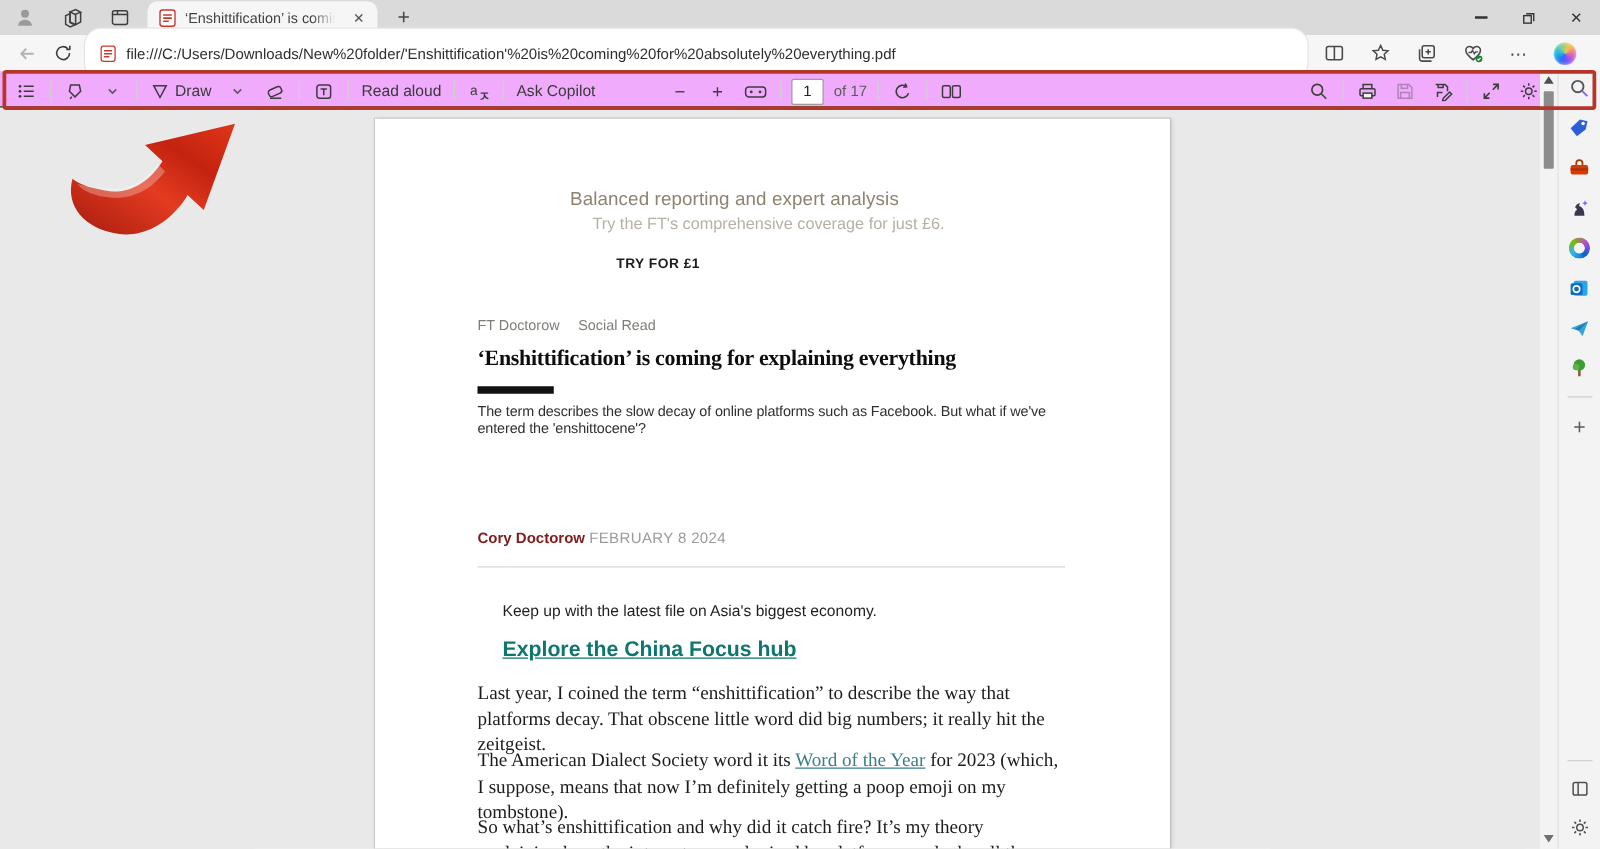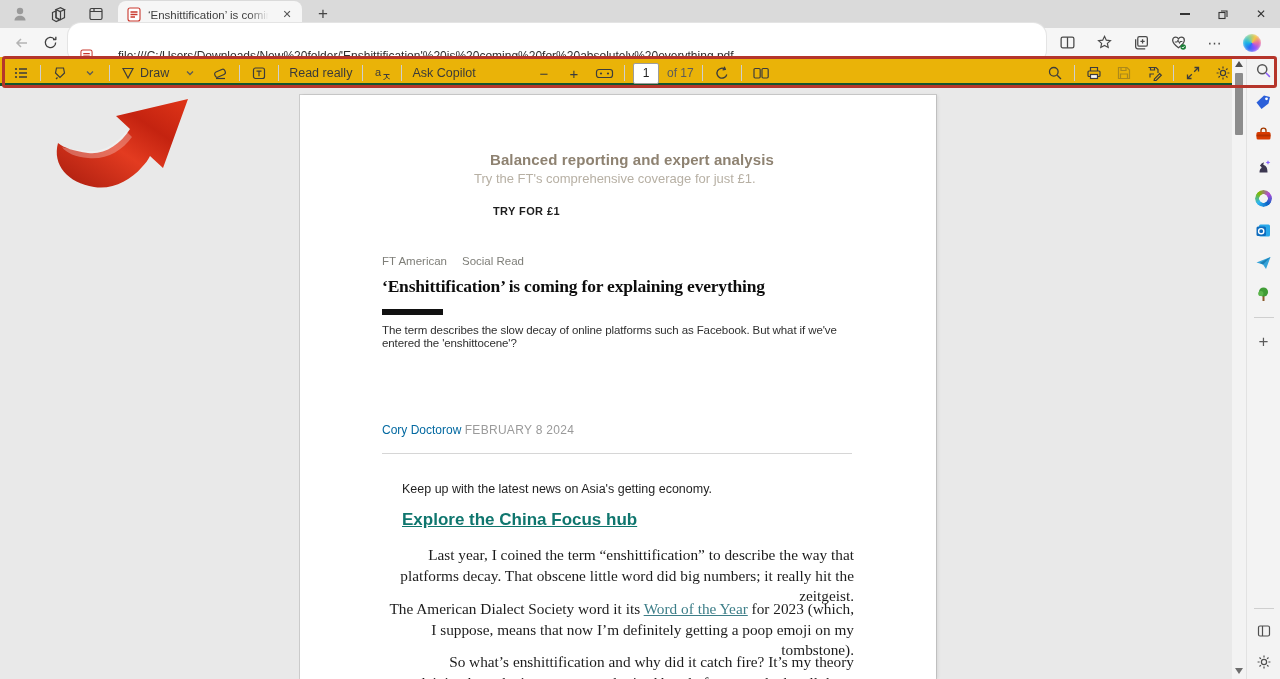--- a/index.html
+++ b/index.html
@@ -14,29 +14,29 @@
   .tab-title { flex:1; font-size:11.5px; color:#404040; white-space:nowrap; overflow:hidden; -webkit-mask-image:linear-gradient(90deg,#000 82%,transparent 98%); mask-image:linear-gradient(90deg,#000 82%,transparent 98%); }
   .tab-close { font-size:11px; color:#555; width:18px; height:18px; display:flex; align-items:center; justify-content:center; border-radius:3px; }
   .newtab { margin-left:8px; margin-bottom:2px; width:26px; height:24px; display:flex; align-items:center; justify-content:center; font-size:17px; color:#454545; }
   .win-controls { margin-left:auto; display:flex; height:28px; align-self:flex-start; }
   .win-btn { width:38px; height:28px; display:flex; align-items:center; justify-content:center; color:#333; font-size:12px; }
   .min-glyph { width:10px; height:1.4px; background:#333; display:inline-block; }
 
   
   .addressbar { position:absolute; top:28px; left:0; right:0; height:29px; background:#f6f6f6; display:flex; align-items:center; padding:0 8px; }
   .nav-btn { width:28px; height:26px; display:flex; align-items:center; justify-content:center; }
-  .url-pill { margin-left:4px; height:40px; width:978px; background:#ffffff; border-radius:13px; display:flex; align-items:flex-end; padding:0 12px; gap:25px; box-shadow:0 0 0 1px #e4e4e4; }
+  .url-pill { margin-left:4px; height:40px; width:978px; background:#ffffff; border-radius:13px; display:flex; align-items:center; padding:0 12px; gap:8px; box-shadow:0 0 0 1px #e4e4e4; }
   .url-text { font-size:12px; color:#2e2e2e; white-space:nowrap; overflow:hidden; }
   .addr-right { display:flex; align-items:center; margin-left:10px; gap:15px; }
   .addr-icon { width:22px; height:22px; display:flex; align-items:center; justify-content:center; color:#4a4a4a; }
   .more-dots { font-size:14px; color:#4a4a4a; letter-spacing:1px; }
   .copilot-orb { width:18px; height:18px; border-radius:50%; background:conic-gradient(from 210deg,#2a6df5,#18b3e8,#7ad0a2,#f4c542,#e86aa6,#8c52ff,#2a6df5); box-shadow:inset 0 0 3px rgba(255,255,255,.7); }
 
   
-  .pdf-toolbar { position:absolute; top:57px; left:0; right:0; height:29px; background:#eab308; border-bottom:3px solid #14532d; }
+  .pdf-toolbar { position:absolute; top:57px; left:0; right:0; height:29px; background:#f0abfc; border-bottom:1px solid #14532d; }
   .pt-left { position:absolute; left:10px; top:0; height:32px; display:flex; align-items:center; gap:8px; }
   .pt-center { position:absolute; left:533px; top:0; height:32px; display:flex; align-items:center; gap:8px; }
   .pt-right { position:absolute; left:1044px; top:0; height:32px; display:flex; align-items:center; gap:8px; }
   .pt-btn { min-width:22px; height:24px; display:flex; align-items:center; justify-content:center; color:#3c3c3c; gap:4px; padding:0 2px; border-radius:3px; }
   .pt-label { font-size:12.5px; color:#3a3a3a; white-space:nowrap; }
   .vdiv { width:1px; height:16px; background:#cfcfcf; }
   .pagebox { width:26px; height:21px; background:#fff; border:1px solid #9c9c9c; border-radius:2px; font-size:12px; color:#222; text-align:center; font-family:"Liberation Sans",sans-serif; }
   .ofpages { font-size:12px; color:#5c5c5c; white-space:nowrap; }
   .glyphbtn { font-size:15px; color:#3c3c3c; }
   .disabled { opacity:.35; }
@@ -44,34 +44,34 @@
   
   .red-rect { position:absolute; left:2px; top:56px; width:1275px; height:32px; border:3px solid #b5352b; border-radius:3px; pointer-events:none; z-index:60; }
 
   
   .viewport { position:absolute; top:89px; left:0; width:1232px; height:590px; background:#e9e9e9; overflow:hidden; }
   .pdf-page { position:absolute; left:300px; top:6px; width:636px; height:584px; background:#ffffff; box-shadow:0 0 0 1px rgba(0,0,0,.12), 2px 0 3px rgba(0,0,0,.08); overflow:hidden; }
   .arrow-annot { position:absolute; left:52px; top:2px; width:150px; height:104px; }
 
   
   .pp { position:absolute; }
-  .ad-title { left:190px; top:56px; font-size:15px; font-weight:bold; color:#8e8271; letter-spacing:.1px;text-align:right; }
+  .ad-title { left:156px; top:56px; font-size:15px; font-weight:normal; color:#8e8271; letter-spacing:.1px;text-align:right; }
   .ad-sub { left:174px; top:76px; font-size:13px; color:#b7b0a4; }
   .ad-cta { left:193px; top:110px; font-size:11px; font-weight:bold; color:#1d1d1d; letter-spacing:.4px;text-align:right; }
   .cats { left:82px; top:160px; font-size:11.5px; color:#7e7e78; display:flex; gap:15px; }
   .headline { left:82px; top:181px; font-family:"Liberation Serif",serif; font-weight:bold; font-size:17.5px; color:#0d0d0d; white-space:nowrap; letter-spacing:-.2px; }
   .hl-bar { left:82px; top:214px; width:61px; height:6px; background:#111; }
   .standfirst { left:82px; top:229px; width:478px; font-size:11.5px; color:#2f2f2f; line-height:13px; letter-spacing:-.1px; }
   .byline { left:82px; top:328px; font-size:12px; }
-  .byline .author { font-weight:normal; color:#0369a1; }
+  .byline .author { font-weight:bold; color:#7f1d1d; }
   .byline .date { color:#9a9a9a; letter-spacing:.3px; }
   .rule { left:82px; top:358px; width:470px; height:1px; background:#d6d6d6; }
   .promo-text { left:102px; top:387px; font-size:12.5px; color:#1f1f1f; }
   .promo-link { left:102px; top:415px; font-size:17px; font-weight:bold; color:#0f766e; text-decoration:underline; }
-  .bodypara { width:472px; font-family:"Liberation Serif",serif; font-size:15.3px; color:#1c1c1c; line-height:20.7px;text-align:right; }
+  .bodypara { width:472px; font-family:"Liberation Serif",serif; font-size:15.3px; color:#1c1c1c; line-height:20.7px; }
   .p1 { left:82px; top:450px; }
   .p2 { left:82px; top:504px; }
   .p3 { left:82px; top:557px; }
   .teal-link { color:#3d7e88; text-decoration:underline; }
 
   
   .scrollbar { position:absolute; top:57px; left:1232px; width:14px; height:622px; background:#f3f3f3; z-index:20; }
   .scroll-up { position:absolute; top:4px; left:3px; width:0; height:0; border-left:4px solid transparent; border-right:4px solid transparent; border-bottom:6px solid #4f4f4f; }
   .scroll-thumb { position:absolute; top:16px; left:3px; width:8px; height:62px; background:#8c8c8c; border-radius:1px; }
   .scroll-down { position:absolute; bottom:5px; left:3px; width:0; height:0; border-left:4px solid transparent; border-right:4px solid transparent; border-top:6px solid #6e6e6e; }
@@ -233,21 +233,21 @@
       </div>
       <div class="vdiv"></div>
       <div class="pt-btn">
         <svg width="16" height="16" viewBox="0 0 16 16" fill="none" stroke="#3c3c3c" stroke-width="1.2">
             <rect x="2.5" y="3" width="11" height="10.5" rx="2"></rect>
             <path d="M5.5 6.2h5M8 6.2v5"></path>
           </svg>
       </div>
       <div class="vdiv"></div>
       <div class="pt-btn">
-        <span class="pt-label">Read really</span>
+        <span class="pt-label">Read aloud</span>
       </div>
       <div class="vdiv"></div>
       <div class="pt-btn">
         <svg width="17" height="16" viewBox="0 0 17 16">
             <text x="1" y="11" font-size="11" fill="#3c3c3c" font-family="Liberation Sans,sans-serif">a</text>
             <path d="M9.5 9.5h6M12.5 9.5v1.6c0 2-1.4 3.2-3 3.4M12.7 11c.4 1.6 1.6 2.7 3 2.9" fill="none" stroke="#3c3c3c" stroke-width="1"></path>
           </svg>
       </div>
       <div class="vdiv"></div>
       <div class="pt-btn">
@@ -339,38 +339,38 @@
             <stop offset=".7" stop-color="#c42310"></stop>
             <stop offset="1" stop-color="#e03518"></stop>
         </linearGradient>
       </defs>
       <path fill="url(#ag)" d="M6,52 C0,74 16,92 42,96 C60,99 78,90 90,76 C93,73 96,69 98,65 L111,77 L136,8 L64,25 L78,38 C68,54 52,64 36,62 C22,60 12,57 6,52 Z"></path>
       <path fill="rgba(255,255,255,.28)" d="M10,56 C14,62 24,66 36,67 C54,69 70,60 80,46 L74,40 C66,52 52,61 37,60 C26,59 16,58 10,56 Z"></path>
     </svg>
 
     <div class="pdf-page">
       <div class="pp ad-title">Balanced reporting and expert analysis</div>
-      <div class="pp ad-sub">Try the FT's comprehensive coverage for just £1.</div>
+      <div class="pp ad-sub">Try the FT's comprehensive coverage for just £6.</div>
       <div class="pp ad-cta">TRY FOR £1</div>
 
       <div class="pp cats">
-        <span>FT American</span>
+        <span>FT Doctorow</span>
         <span>Social Read</span>
       </div>
       <div class="pp headline">‘Enshittification’ is coming for explaining everything</div>
       <div class="pp hl-bar"></div>
       <div class="pp standfirst">The term describes the slow decay of online platforms such as Facebook. But what if we've entered the 'enshittocene'?</div>
 
       <div class="pp byline">
         <span class="author">Cory Doctorow</span>
         <span class="date">FEBRUARY 8 2024</span>
       </div>
       <div class="pp rule"></div>
 
-      <div class="pp promo-text">Keep up with the latest news on Asia's getting economy.</div>
+      <div class="pp promo-text">Keep up with the latest file on Asia's biggest economy.</div>
       <div class="pp promo-link">Explore the China Focus hub</div>
 
       <p class="pp bodypara p1"><span>Last year, I coined the term “enshittification” to describe the way that platforms decay. That obscene little word did big numbers; it really hit the zeitgeist.</span></p>
       <p class="pp bodypara p2"><span>The American Dialect Society word it its </span><span class="teal-link">Word of the Year</span><span> for 2023 (which, I suppose, means that now I’m definitely getting a poop emoji on my tombstone).</span></p>
       <p class="pp bodypara p3"><span>So what’s enshittification and why did it catch fire? It’s my theory explaining how the internet was colonised by platforms, and why all those platforms are degrading or dying.</span></p>
     </div>
   </div>
 
   <div class="scrollbar">
     <div class="scroll-up"></div>

